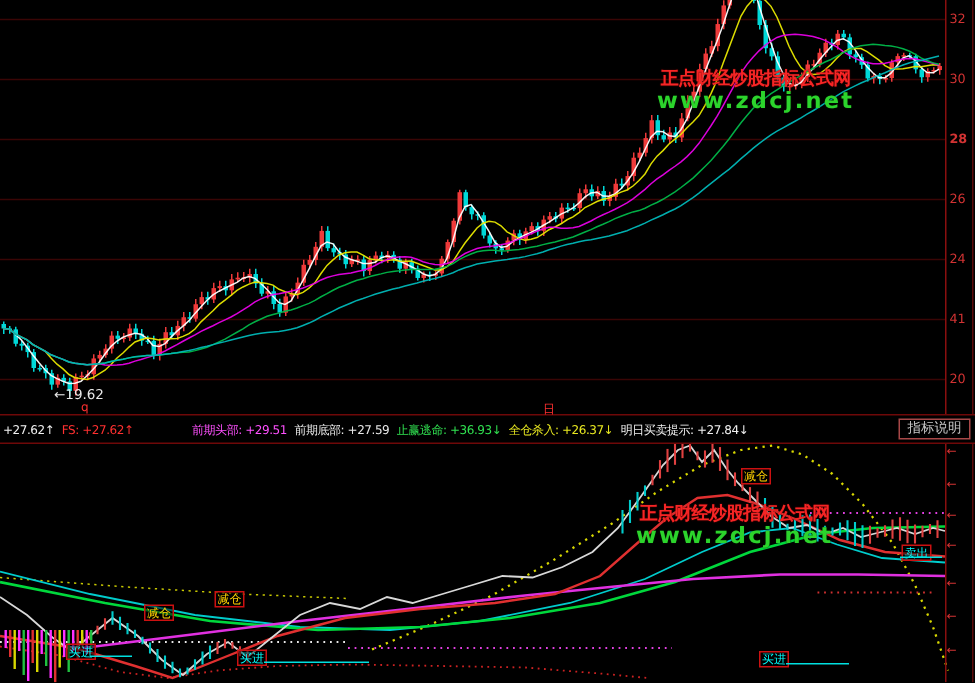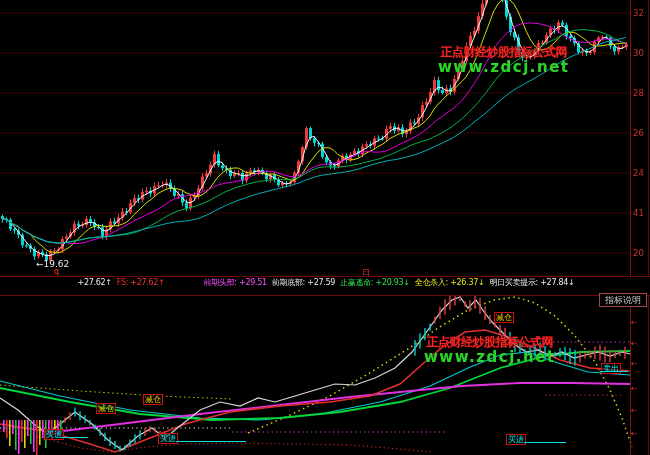--- a/index.html
+++ b/index.html
@@ -11,21 +11,21 @@
   .wm{position:absolute;text-align:center;z-index:6;line-height:1.1;pointer-events:none;}
   .wm .l1{font-weight:bold;font-size:12px;letter-spacing:-0.5px;color:#f52525;
           text-shadow:0 0 1px #7a0000;white-space:nowrap;}
   .wm .l2{font-weight:bold;font-size:15px;letter-spacing:1.5px;color:#2cd42c;
           text-shadow:0 0 1px #003300;white-space:nowrap;}
   #wm-top{left:438px;top:46px;}
   #wm-bottom{left:424px;top:336px;}
   #price-tag{position:absolute;left:36px;top:259px;color:#e8e8e8;font-size:9px;z-index:4;}
   #status-bar{position:absolute;left:0;top:276px;width:650px;height:20px;background:#000;
       border-top:1px solid #6e0808;border-bottom:1px solid #6e0808;box-sizing:border-box;
-      display:flex;align-items:center;gap:5px;padding-left:2px;z-index:5;flex-direction:column;}
+      display:flex;align-items:center;gap:5px;padding-left:2px;z-index:5;}
   #status-items{display:flex;gap:5px;align-items:center;white-space:nowrap;}
   .st{font-size:8px;letter-spacing:-0.3px;}
   #indicator-help{margin-left:auto;margin-right:3px;background:#000;color:#c8c8c8;
       border:1px solid #a84848;font-size:9px;line-height:10px;padding:1px 5px;
       font-family:"DejaVu Sans",sans-serif;cursor:pointer;}
   .marker{position:absolute;color:#ff3030;font-size:8px;z-index:6;}
   .axis-num{position:absolute;left:633px;color:#d23333;font-size:8.5px;z-index:4;}
   .tickL{position:absolute;left:631px;color:#d23333;font-size:8px;z-index:4;}
   .tag{position:absolute;font-size:8px;line-height:9px;padding:0 1px;z-index:7;
        background:rgba(0,0,0,0.55);white-space:nowrap;}
@@ -472,21 +472,21 @@
         <rect x="60" y="420" width="1.6" height="12" fill="#20c040"></rect>
       </g>
     </svg>
 
   <div class="vline" style="left:630px"></div>
   <div class="vline edge" style="left:648px"></div>
 
   <div id="axis-labels">
       <div class="axis-num" style="top: 8px;">32</div>
       <div class="axis-num" style="top: 48px;">30</div>
-      <div class="axis-num" style="top: 88px;">28</div>
+      <div class="axis-num" style="top: 88px; font-weight: bold;">28</div>
       <div class="axis-num" style="top: 128px;">26</div>
       <div class="axis-num" style="top: 168px;">24</div>
       <div class="axis-num" style="top: 208px;">41</div>
       <div class="axis-num" style="top: 248px;">20</div>
     </div>
   <div id="tick-arrows">
       <div class="tickL" style="top: 296px;">←</div>
       <div class="tickL" style="top: 318px;">←</div>
       <div class="tickL" style="top: 339px;">←</div>
       <div class="tickL" style="top: 359px;">←</div>
@@ -509,21 +509,21 @@
     <div class="l1">正点财经炒股指标公式网</div>
     <div class="l2">www.zdcj.net</div>
   </div>
 
   <div id="status-bar">
     <div id="status-items">
         <span class="st" style="color: rgb(240, 240, 240);">+27.62↑</span>
         <span class="st" style="color: rgb(255, 48, 48);">FS: +27.62↑</span>
         <span class="st" style="color: rgb(255, 80, 255); margin-left: 34px;">前期头部: +29.51</span>
         <span class="st" style="color: rgb(232, 232, 232);">前期底部: +27.59</span>
-        <span class="st" style="color: rgb(48, 224, 80);">止赢逃命: +20.93↓</span>
+        <span class="st" style="color: rgb(48, 224, 80);">止赢逃命: +36.93↓</span>
         <span class="st" style="color: rgb(232, 232, 32);">全仓杀入: +26.37↓</span>
         <span class="st" style="color: rgb(240, 240, 240);">明日买卖提示: +27.84↓</span>
       </div>
     <button id="indicator-help">指标说明</button>
   </div>
 
   <div id="signal-tags">
       <div class="tag boxed" style="left: 96px; top: 403px; color: rgb(255, 210, 0);">减仓</div>
       <div class="tag boxed" style="left: 143px; top: 394px; color: rgb(255, 210, 0);">减仓</div>
       <div class="tag boxed" style="left: 494px; top: 312px; color: rgb(255, 210, 0);">减仓</div>

